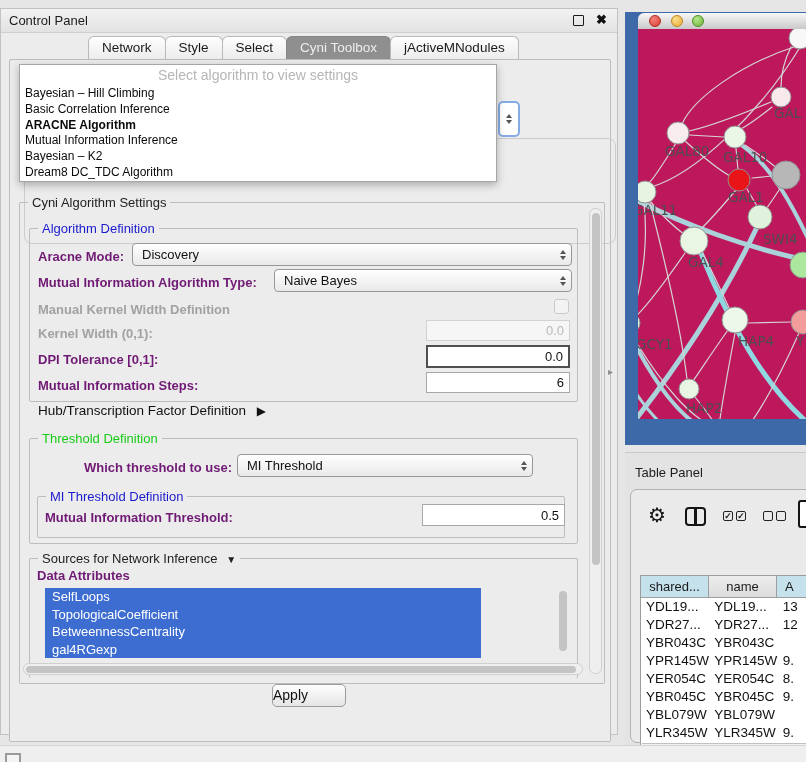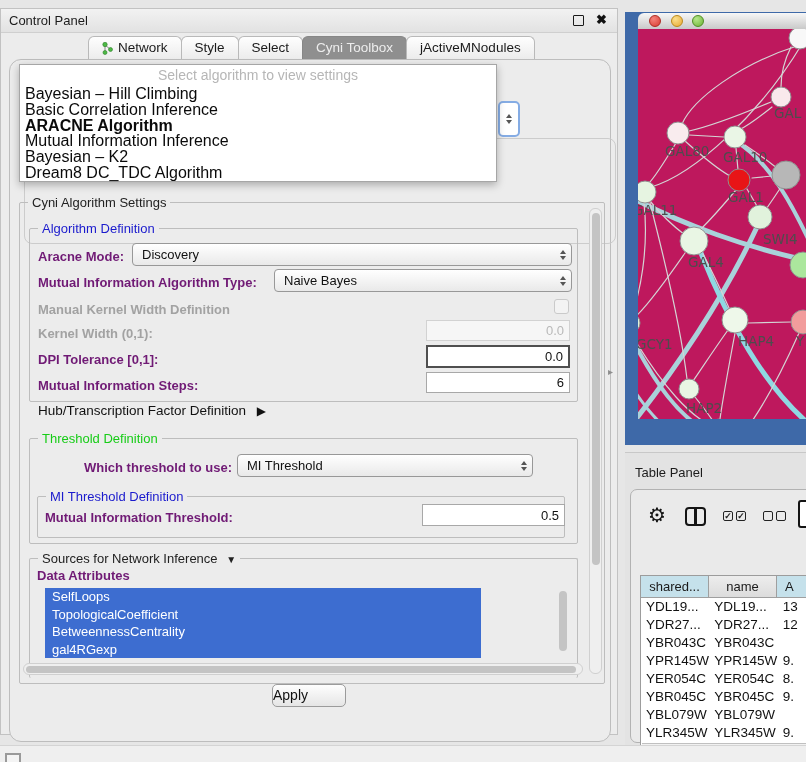--- a/index.html
+++ b/index.html
@@ -10,25 +10,25 @@
     border:1px solid #c2c2c2;box-sizing:border-box;}
   .cp-titlebar{position:absolute;left:0;top:0;width:100%;height:23px;
     background:linear-gradient(#f2f2f2,#e2e2e2);border-bottom:1px solid #cfcfcf;}
   .cp-title{position:absolute;left:8px;top:4px;font-size:13px;color:#1c1c1c;}
   .float-icon{position:absolute;right:33px;top:6px;width:9px;height:9px;border:1.6px solid #1a1a1a;border-radius:1px;}
   .close-icon{position:absolute;right:10px;top:3px;font-size:13px;font-weight:bold;color:#111;line-height:16px;}
   
   .tabs-top{position:absolute;left:88px;top:28px;display:flex;align-items:flex-end;height:22px;}
   .tab{height:22px;line-height:22px;padding:0 13px;font-size:13.5px;color:#1a1a1a;
     background:linear-gradient(#fefefe,#ececec);border:1px solid #b9b9b9;border-bottom:none;
-    border-radius:6px 6px 0 0;margin-left:-1px;white-space:nowrap;display:flex;align-items:center;gap:5px;}
+    border-radius:6px 6px 0 0;margin-left:-1px;white-space:nowrap;display:flex;align-items:center;flex-direction:column;}
   .tab.sel{background:#8f8f8f;color:#ededed;border-color:#878787;}
   
   .content-panel{position:absolute;left:8px;top:50px;width:602px;height:683px;
-    border:1px solid #bdbdbd;border-radius:12px;background:#ececec;box-sizing:border-box;}
+    border:1px solid #bdbdbd;border-radius:2px;background:#ececec;box-sizing:border-box;}
   .ghost-box{position:absolute;left:14px;top:78px;width:590px;height:104px;
     border:1px solid #cccccc;border-radius:8px;}
   
   .grp{position:absolute;border:1px solid #bdbdbd;border-radius:2px;box-sizing:border-box;}
   .legend{position:absolute;top:-8px;left:8px;background:#ececec;padding:0 4px;font-size:13px;
     color:#222;white-space:nowrap;}
   .legend.blue{color:#1a1acd;}
   .legend.green{color:#17cc17;}
   .lbl{position:absolute;font-size:13px;font-weight:bold;color:#701a75;white-space:nowrap;}
   .lbl.dis{color:#a2a2a2;}
@@ -59,21 +59,21 @@
   .tabs-bottom{position:absolute;left:0;right:0;top:699px;display:flex;justify-content:center;}
   .btab{height:22px;line-height:22px;padding:0 14px;font-size:13.5px;color:#1a1a1a;
     background:linear-gradient(#fdfdfd,#ededed);border:1px solid #aaaaaa;margin-left:-1px;box-sizing:border-box;}
   .btab:first-child{border-radius:5px 0 0 5px;}
   .btab:last-child{border-radius:0 5px 5px 0;}
   .btab.sel{background:#909090;color:#f2f2f2;border-color:#898989;}
   
   .popup{position:absolute;left:18px;top:55px;width:478px;height:118px;background:#ffffff;
     border:1px solid #a6a6a6;box-shadow:0 3px 8px rgba(0,0,0,.28);box-sizing:border-box;z-index:30;}
   .popup-ph{height:21px;line-height:21px;text-align:center;font-size:14px;color:#b6b6b6;}
-  .algo-option{height:15.8px;line-height:15.8px;padding-left:5px;font-size:16px;color:#0a0a0a;white-space:nowrap;}
+  .algo-option{height:15.8px;line-height:15.8px;padding-left:5px;font-size:12px;color:#0a0a0a;white-space:nowrap;}
   .algo-option.sel{font-weight:bold;}
   .combo-frag{position:absolute;left:497px;top:92px;width:22px;height:36px;background:#fff;
     border:2px solid #85ace4;border-radius:5px;box-sizing:border-box;z-index:5;
     display:flex;flex-direction:column;align-items:center;justify-content:center;gap:2px;}
   .collapse-arrow{position:absolute;left:608px;top:366px;font-size:10px;color:#8e8e8e;}
   
   .net-frame{position:absolute;left:625px;top:12px;width:181px;height:433px;background:#3e69a8;}
   .net-titlebar{position:absolute;left:13px;top:1px;right:0;height:16px;
     background:linear-gradient(#f7f7f7,#c9c9c9);border-bottom:1px solid #8f8f8f;border-top-left-radius:6px;}
   .tl{position:absolute;top:2px;width:12px;height:12px;border-radius:50%;box-sizing:border-box;}

